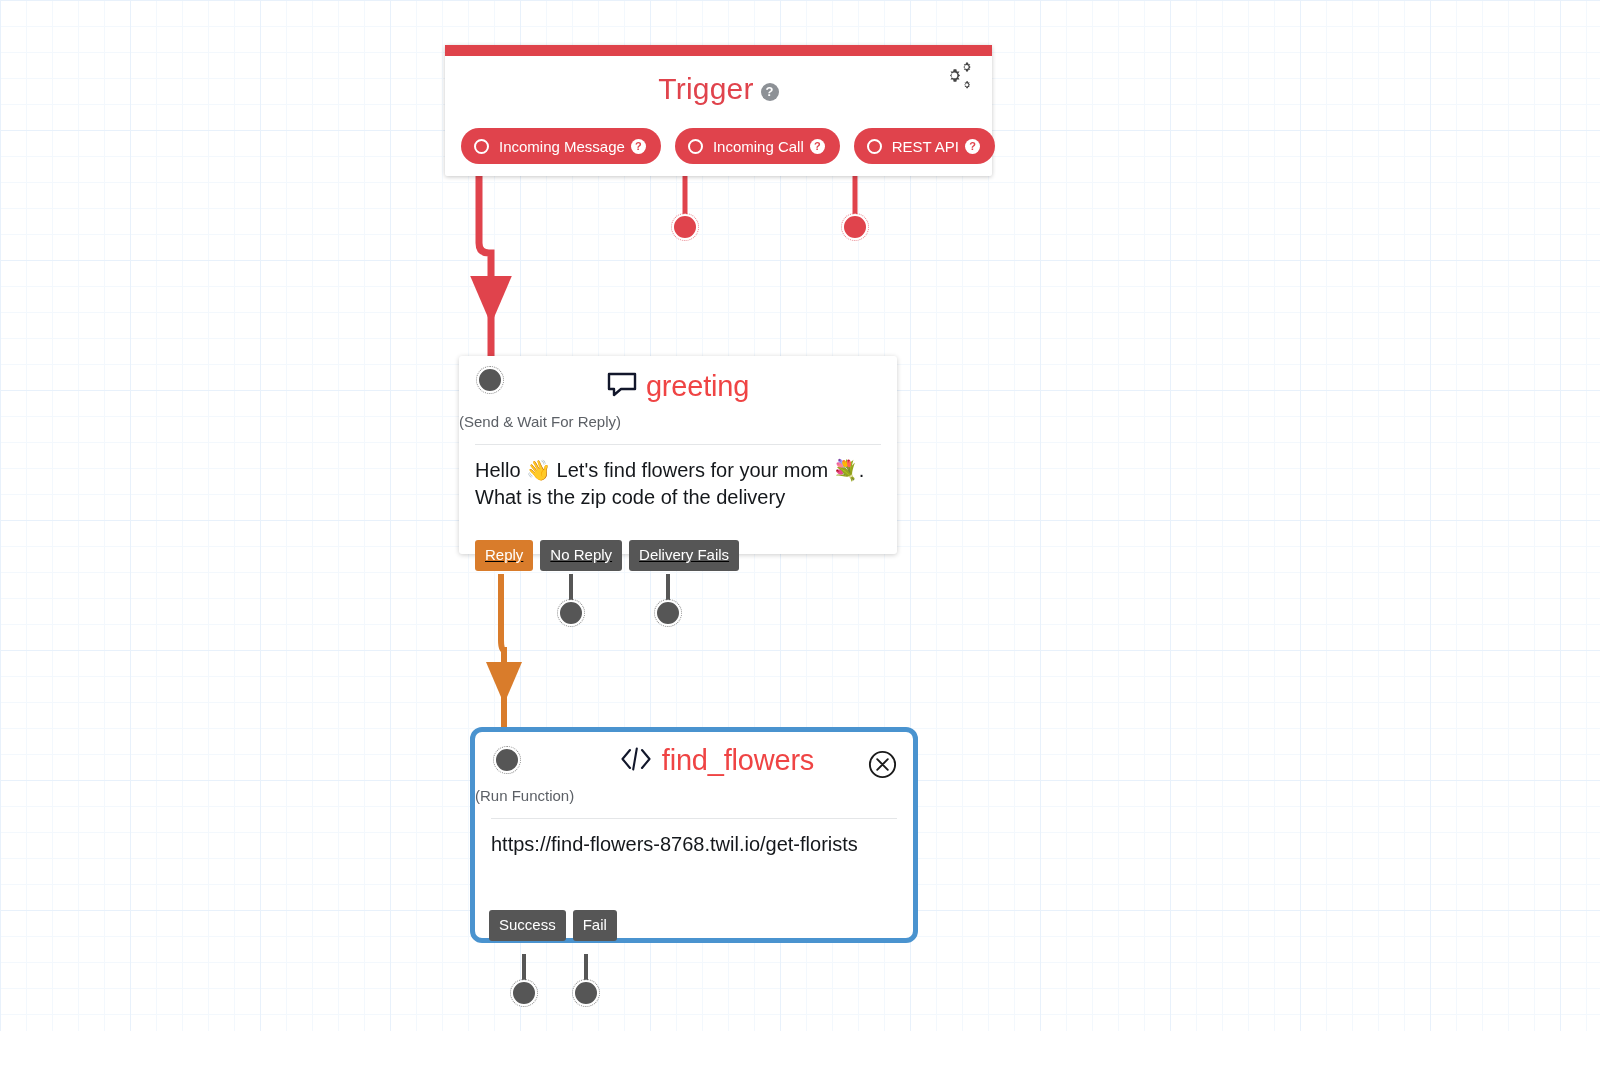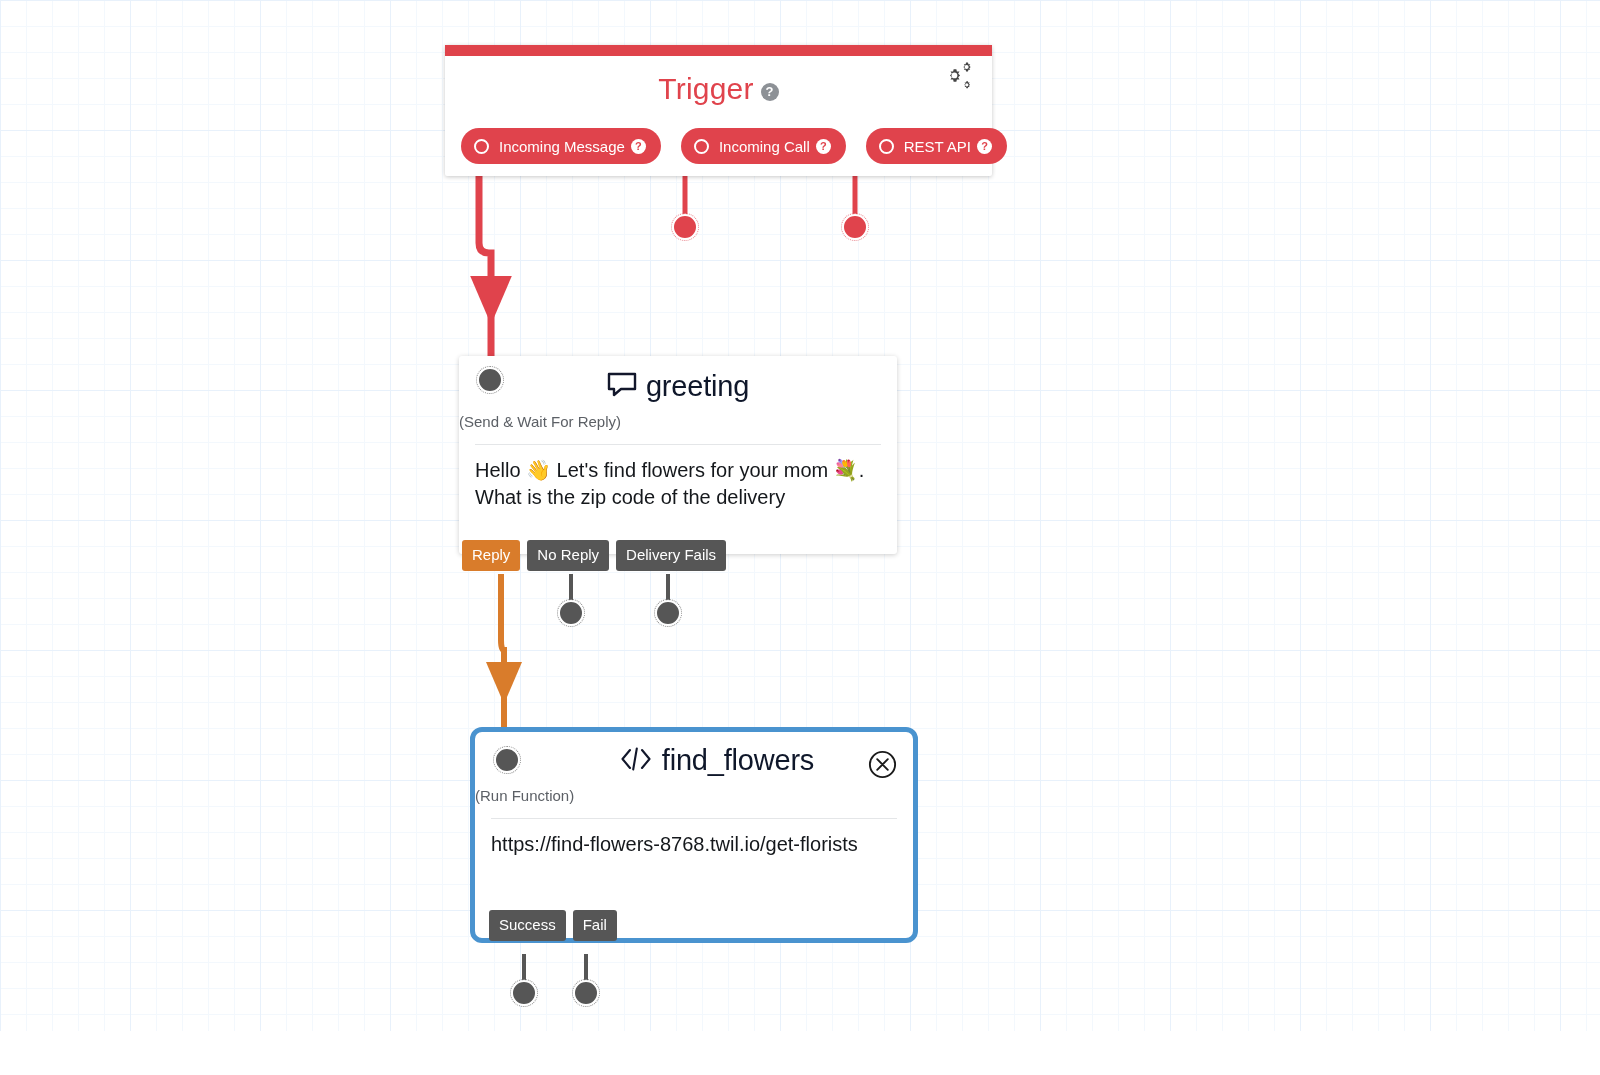--- a/index.html
+++ b/index.html
@@ -82,21 +82,21 @@
     color: #e0434c;
     margin-left: 6px;
     vertical-align: 1px;
   }
   #gear-icon {
     position: absolute; right: 14px; top: 17px;
     width: 42px; height: 36px;
   }
   #trigger-pills {
     position: absolute; left: 16px; top: 83px;
-    display: flex; gap: 20px;
+    display: flex; gap: 14px;
     align-items: center;
   }
   .pill {
     background: #e0434c;
     color: #ffffff;
     border-radius: 18px;
     height: 36px;
     display: flex;
     align-items: center;
     padding: 0 15px 0 13px;
@@ -125,21 +125,21 @@
     left: 470px; top: 727px;
     width: 448px; height: 216px;
     border: 5px solid #4a93cf;
     border-radius: 12px;
     background: #ffffff;
     box-shadow: none;
   }
   .widget-title {
     text-align: center;
     font-size: 29px;
-    color: #0f172a;
+    color: #ef4444;
     font-weight: 400;
     white-space: nowrap;
     letter-spacing: -0.2px;
   }
   #greeting-title { margin-top: 14px; }
   #findflowers-title { margin-top: 12px; padding-left: 45px; }
   .widget-title .ticon {
     display: inline-block;
     vertical-align: -2px;
     margin-right: 9px;
@@ -183,21 +183,21 @@
     z-index: 5;
   }
 
   
   .tags {
     position: absolute;
     display: flex;
     gap: 7px;
     z-index: 6;
   }
-  #greeting-tags { left: 3px; top: 184px; }
+  #greeting-tags { left: 16px; top: 184px; text-decoration: underline; }
   #findflowers-tags { left: 14px; top: 178px; }
   .tag {
     background: #565656;
     color: #ffffff;
     font-size: 15px;
     border-radius: 3px;
     padding: 7px 10px 8px 10px;
     white-space: nowrap;
     cursor: pointer;
     line-height: 16px;

